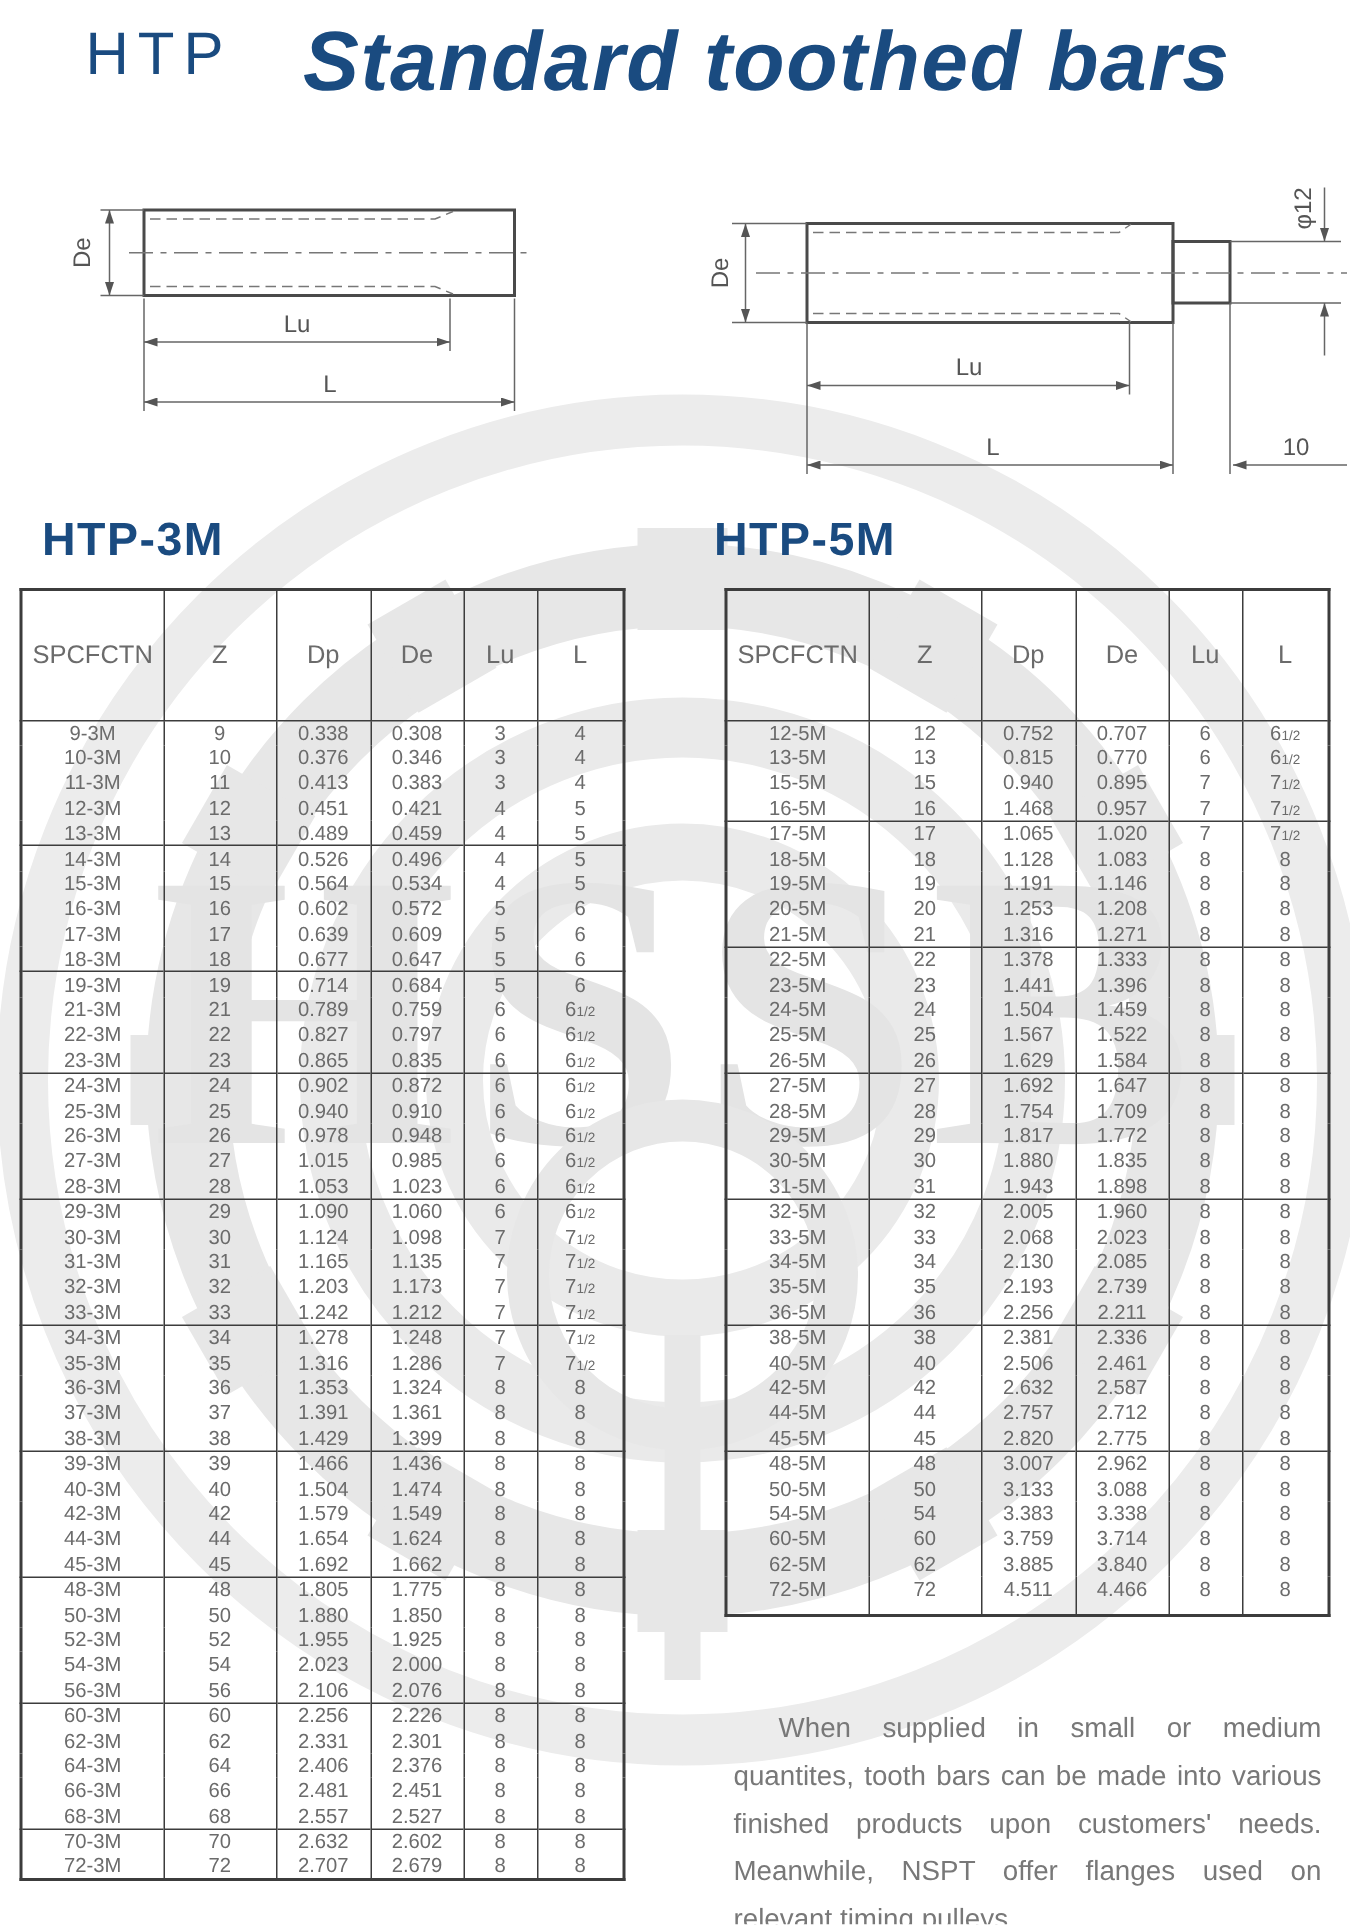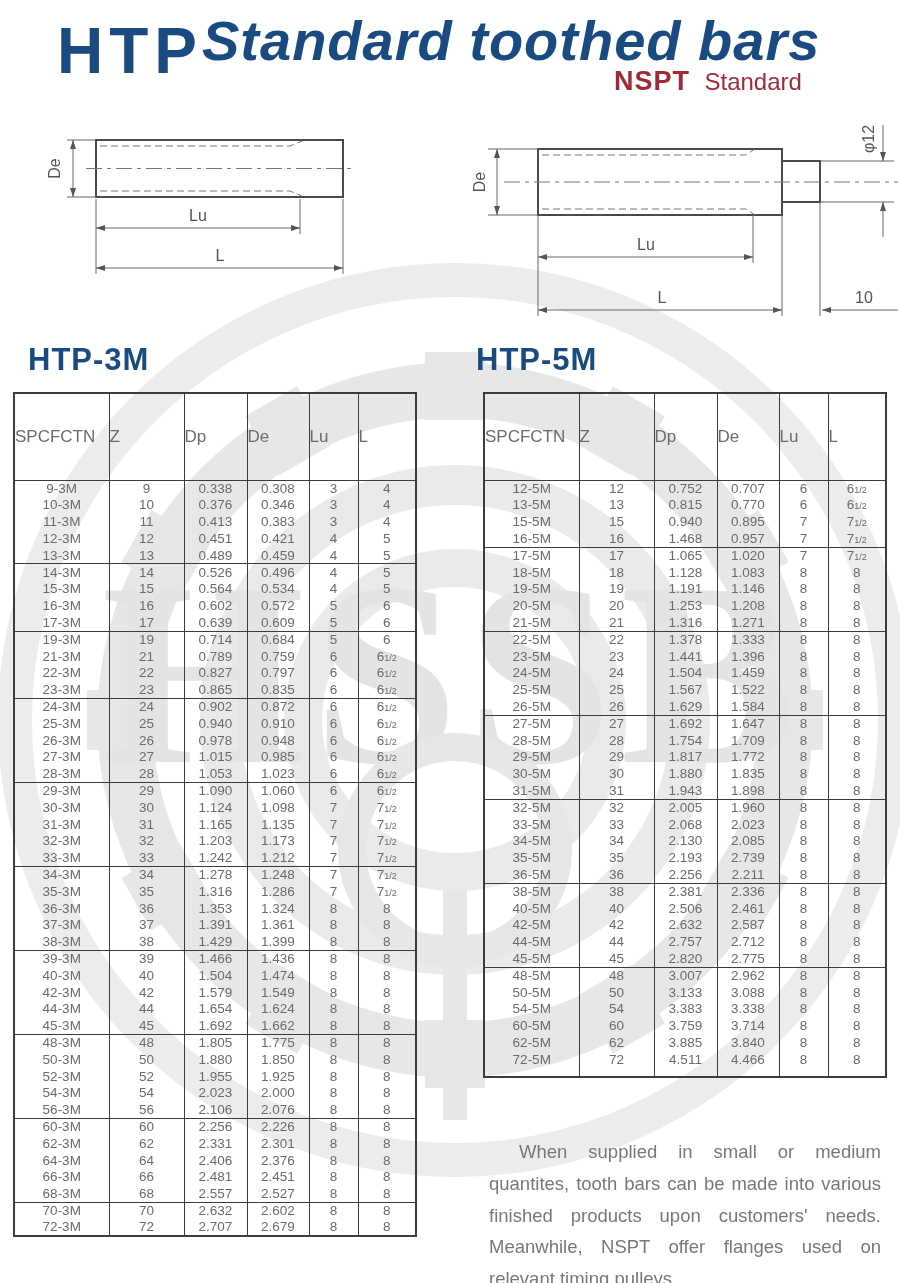--- a/index.html
+++ b/index.html
@@ -15,21 +15,21 @@
   .page{
     position:relative;width:900px;height:1283px;background:#fff;overflow:hidden;
     font-family:"Liberation Sans",sans-serif;
   }
   .wm-svg{position:absolute;left:0;top:0;z-index:0;}
   .content{position:absolute;left:0;top:0;width:100%;height:100%;z-index:1;}
 
   
   .brand{
     position:absolute;left:57px;top:14px;
-    font-size:64px;font-weight:bold;color:var(--navy);letter-spacing:6px;
+    font-size:40px;font-weight:normal;color:var(--navy);letter-spacing:6px;
   }
   .main-title{
     position:absolute;left:202px;top:8px;
     font-size:56px;font-weight:bold;font-style:italic;color:var(--navy);letter-spacing:1px;
   }
   .sub-brand-row{position:absolute;left:614px;top:66px;white-space:nowrap;}
   .sub-brand{font-size:27px;font-weight:bold;color:var(--red);letter-spacing:1px;}
   .sub-label{font-size:24px;color:var(--red);margin-left:10px;}
 
   
@@ -51,21 +51,21 @@
     border:2px solid var(--ink);
     background:transparent;
     color:var(--txt);
   }
   table.spec.t3m{left:13px;width:402px;}
   table.spec.t5m{left:483px;width:400px;}
   table.spec th{
     height:87px;font-weight:normal;font-size:17px;color:var(--txt);
     border-left:1px solid var(--ink);border-right:1px solid var(--ink);
     border-bottom:1px solid var(--ink);
-    text-align:left;vertical-align:middle;
+    text-align:center;vertical-align:middle;
   }
   table.spec td{
     height:16.8px;font-size:13.5px;line-height:1;
     border-left:1px solid var(--ink);border-right:1px solid var(--ink);
     text-align:center;vertical-align:middle;padding:0;
   }
   table.spec tbody.grp + tbody.grp{border-top:1px solid var(--ink);}
   table.spec td .fr{font-size:9px;letter-spacing:0;}
   table.spec tr.sp td{height:9px;}
 
@@ -102,24 +102,20 @@
     <circle cx="455" cy="720" r="152" fill="none" stroke="#eaeaea" stroke-width="38"></circle>
     <text x="452" y="762" text-anchor="middle" font-family="Liberation Serif,serif" font-weight="bold" font-size="262" letter-spacing="8" fill="#e4e4e4">HSSB</text>
     <circle cx="455" cy="850" r="103" fill="none" stroke="#e7e7e7" stroke-width="28"></circle>
     <rect x="443" y="890" width="24" height="230" fill="#e7e7e7"></rect>
   </svg>
 
   <div class="content">
 
     <div class="brand">HTP</div>
     <div class="main-title">Standard toothed bars</div>
-    <div class="sub-brand-row">
-      <span class="sub-brand">NSPT</span>
-      <span class="sub-label">Standard</span>
-    </div>
 
     <svg class="diag" style="left:40px;top:122px;" width="340" height="168" viewBox="0 0 340 168">
       <defs>
         <marker id="ae1" markerWidth="10" markerHeight="8" refX="9" refY="3" orient="auto" markerUnits="userSpaceOnUse">
           <path d="M0,0 L9,3 L0,6 Z" fill="#555"></path>
         </marker>
         <marker id="as1" markerWidth="10" markerHeight="8" refX="0" refY="3" orient="auto" markerUnits="userSpaceOnUse">
           <path d="M9,0 L0,3 L9,6 Z" fill="#555"></path>
         </marker>
       </defs>
@@ -273,20 +269,28 @@
             <td>6</td>
           </tr>
           <tr>
             <td>17-3M</td>
             <td>17</td>
             <td>0.639</td>
             <td>0.609</td>
             <td>5</td>
             <td>6</td>
           </tr>
+          <tr>
+            <td>18-3M</td>
+            <td>18</td>
+            <td>0.677</td>
+            <td>0.647</td>
+            <td>5</td>
+            <td>6</td>
+          </tr>
         </tbody>
         <tbody class="grp">
           <tr>
             <td>19-3M</td>
             <td>19</td>
             <td>0.714</td>
             <td>0.684</td>
             <td>5</td>
             <td>6</td>
           </tr>

